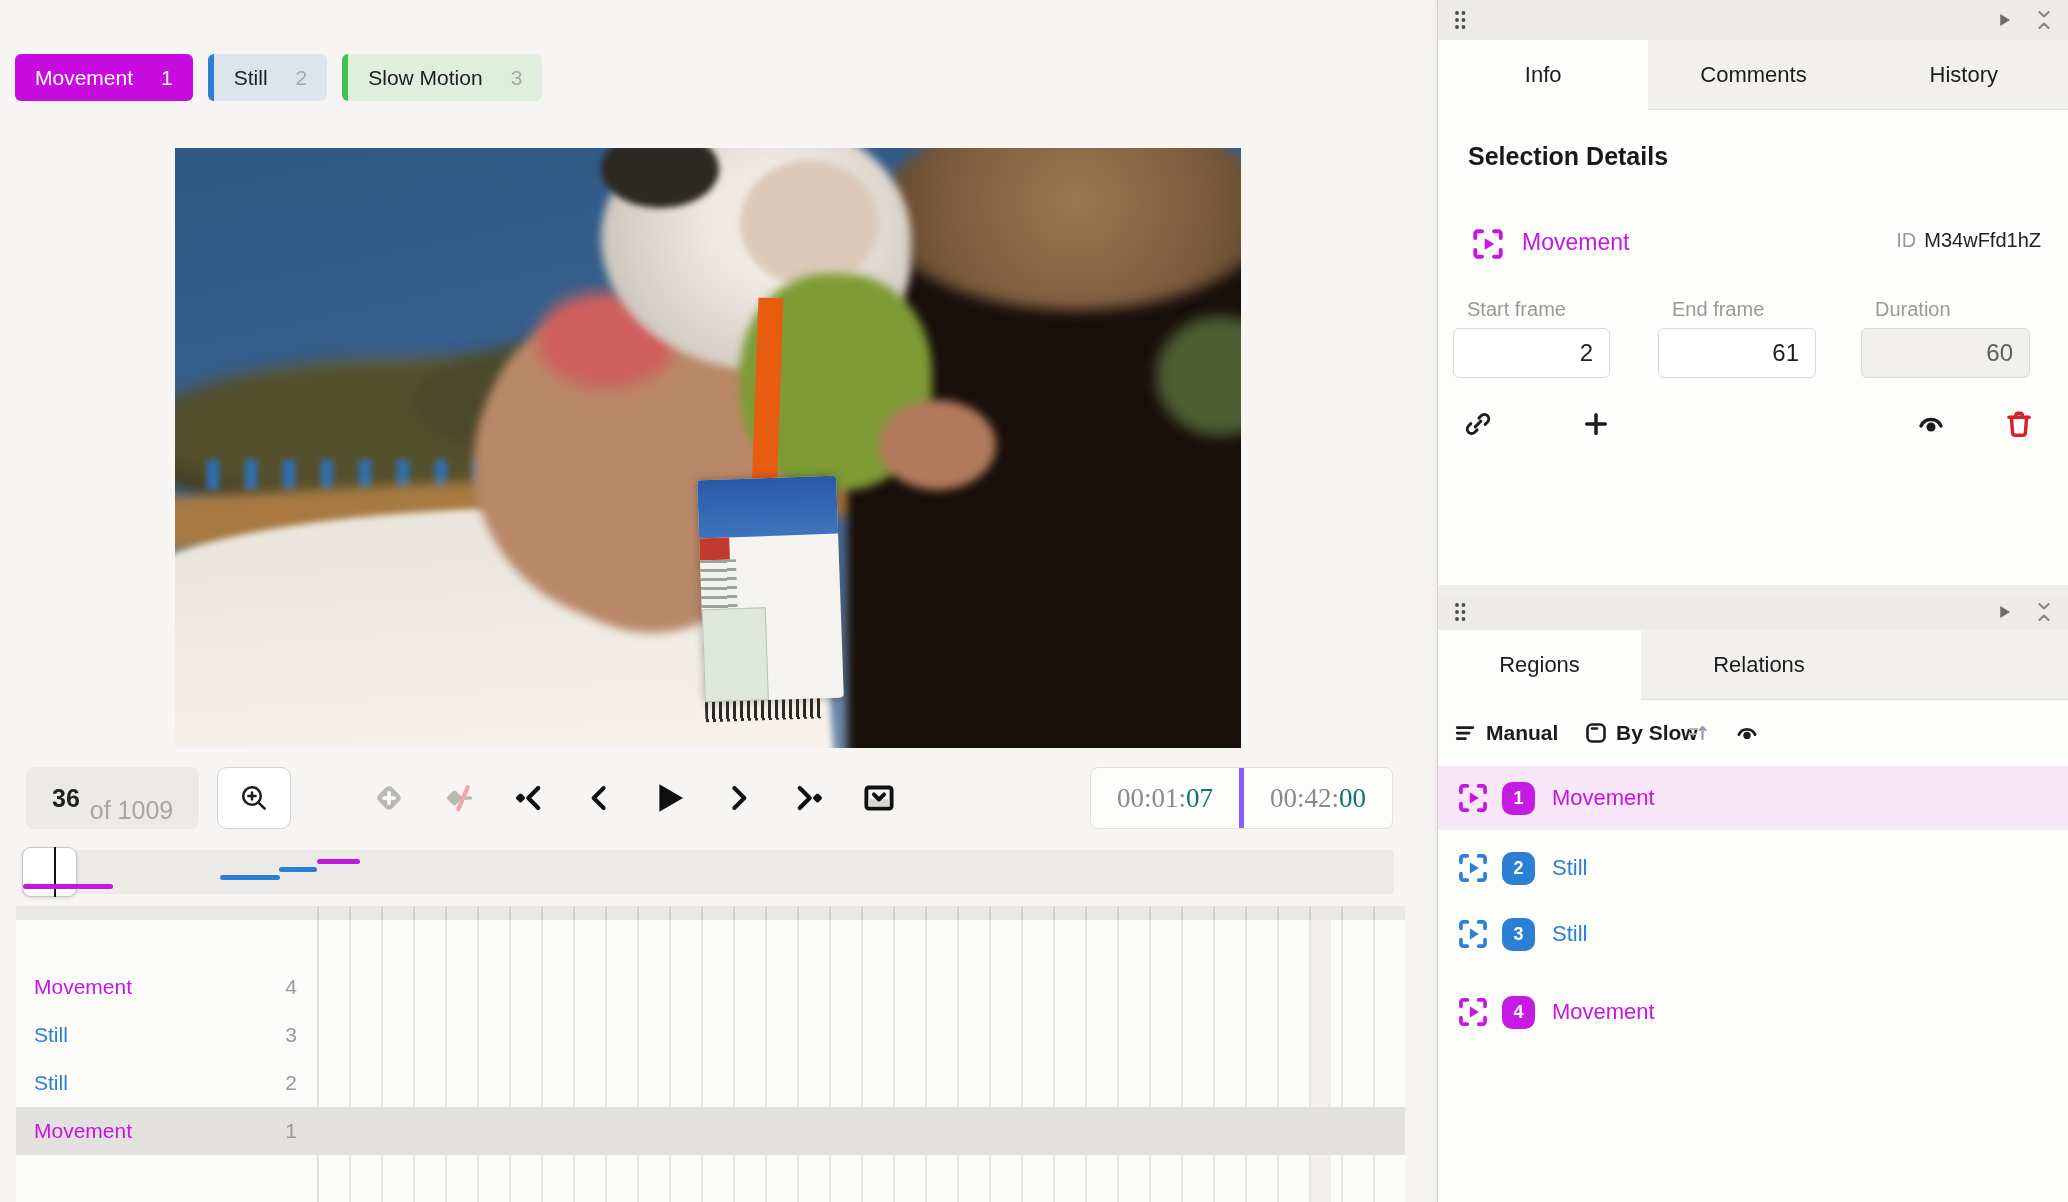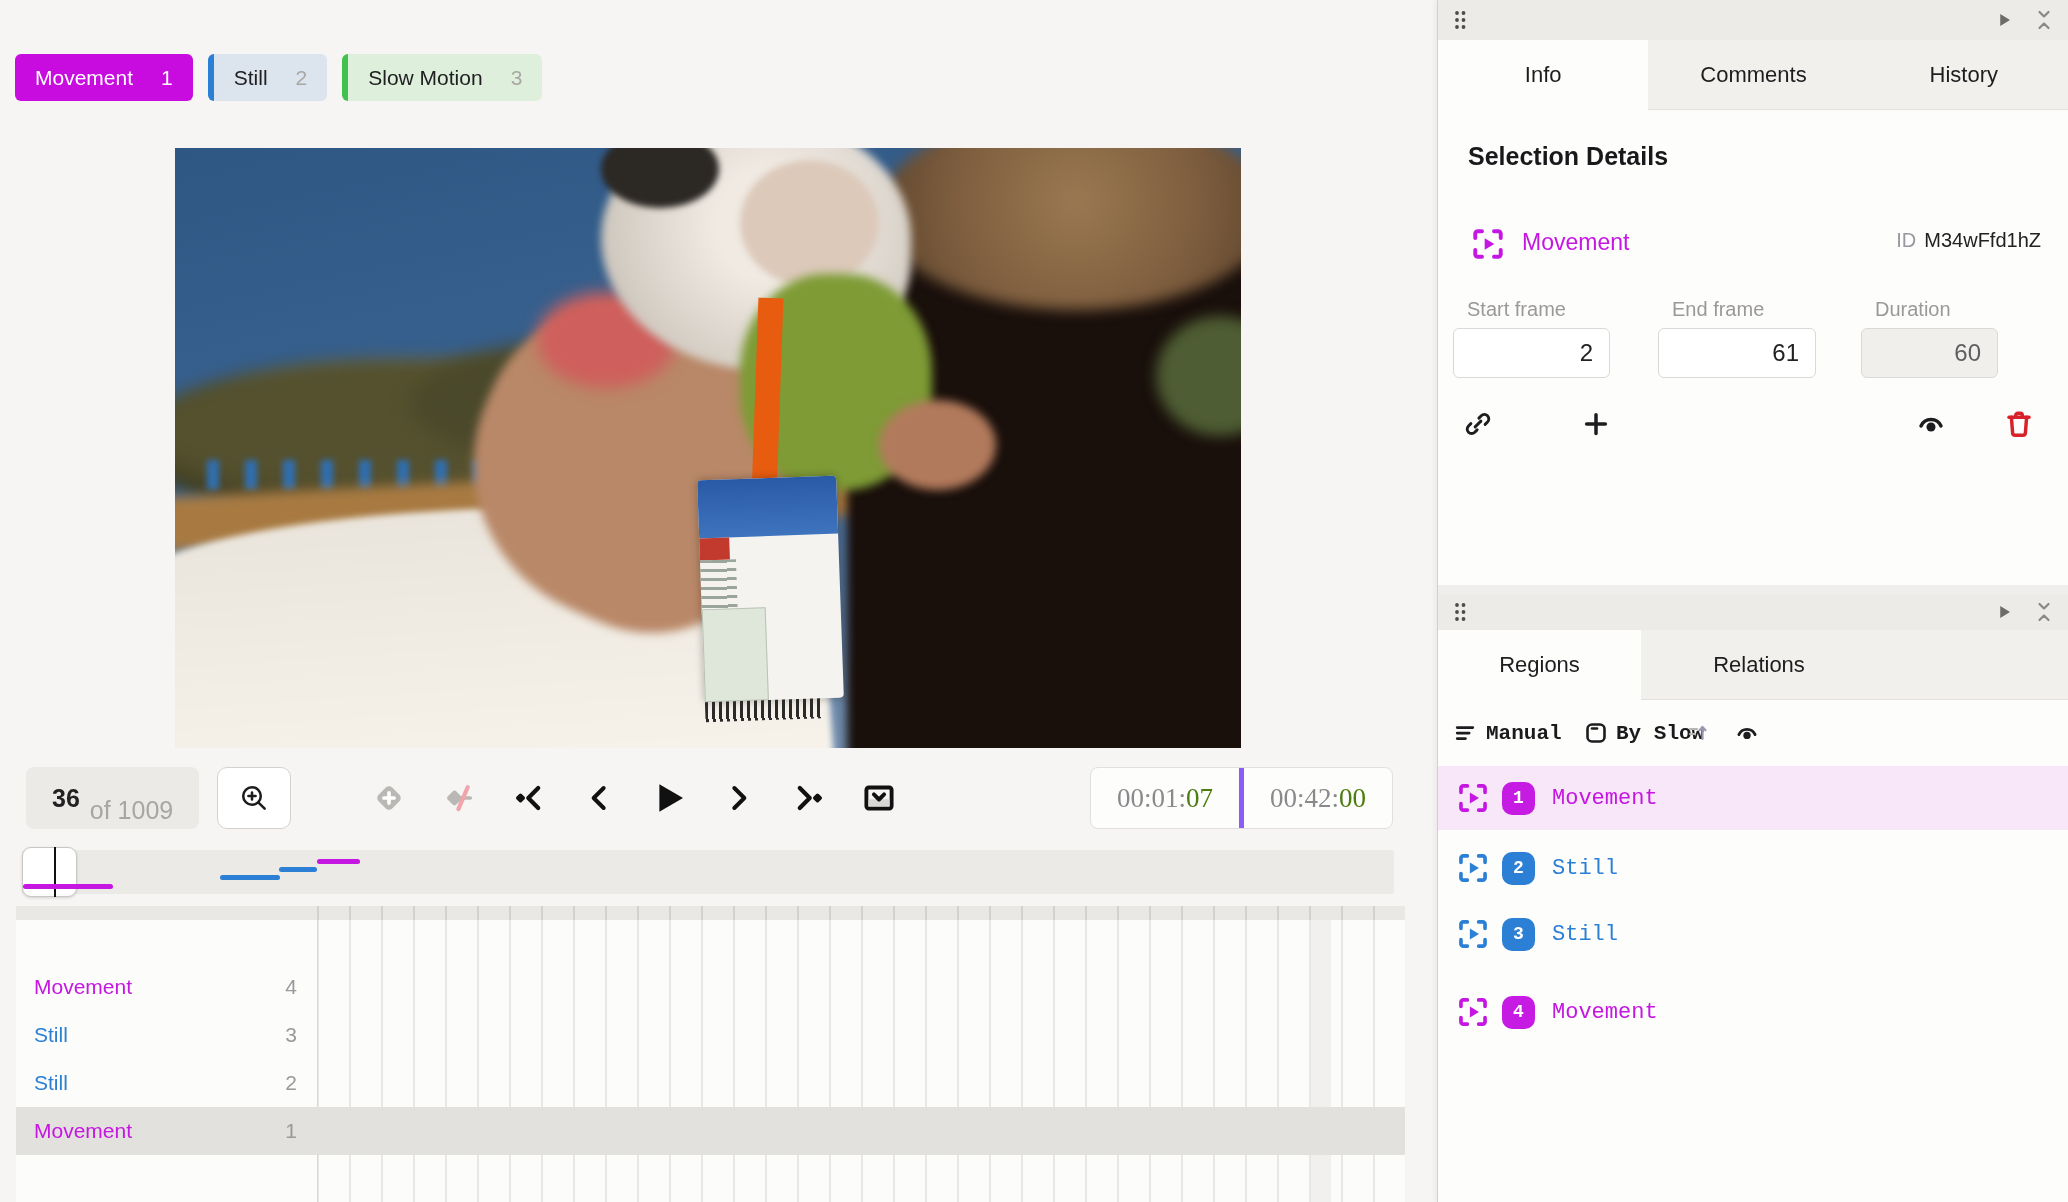--- a/index.html
+++ b/index.html
@@ -53,21 +53,21 @@
   .frame-counter { height:62px; background:#ebeae7; border-radius:8px; display:flex; align-items:baseline; padding:0 26px; gap:10px; align-items:center; }
   .frame-counter .cur { font-size:25px; font-weight:bold; color:#222; }
   .frame-counter .tot { font-size:25px; color:#a8a6a3;margin-top:24px; }
   .zoom-btn { margin-left:18px; width:74px; height:62px; background:#fff; border:1px solid #d4d2cf; border-radius:10px; display:flex; align-items:center; justify-content:center; }
   .transport { margin-left:72px; display:flex; align-items:center; gap:18px; }
   .t-btn { width:52px; height:52px; display:flex; align-items:center; justify-content:center; }
   .timeboxes { margin-left:auto; display:flex; height:62px; border:1px solid #e2e0dd; border-radius:8px; background:#fdfdfc; overflow:hidden; }
   .timebox { display:flex; align-items:center; padding:0 26px; font-size:27px;font-family:Liberation Serif, serif; }
   .timebox + .timebox { border-left:5px solid #8b5cf6; }
   .timebox .mm { color:#8a8a8c; }
-  .timebox .ff { color:#4d7c0f; }
+  .timebox .ff { color:#0f766e; }
 
   
   .scrubber { position:absolute; left:22px; top:850px; width:1372px; height:44px; background:#eceae7; border-radius:3px; }
   .mini-seg { position:absolute; height:5px; border-radius:3px; }
   .mini-handle { position:absolute; left:0; top:-3px; width:55px; height:50px; background:#fff; border:1px solid #c9c7c4; border-radius:9px; box-shadow:0 1px 3px rgba(0,0,0,.15); }
   .mini-playhead { position:absolute; top:-3px; width:2px; height:50px; background:#111; }
 
   .ruler { position:absolute; left:16px; top:906px; width:1389px; height:14px; background:#eae8e5; }
   .ruler-ticks { position:absolute; left:301px; top:0; width:1088px; height:100%; background:repeating-linear-gradient(to right,#d3d1ce 0 2px,transparent 2px 32px); }
 
@@ -103,21 +103,21 @@
   .sel-id .idv { color:#222; }
   .field-label { position:absolute; top:188px; font-size:20px; color:#9b9997; }
   .field-input { position:absolute; top:218px; height:50px; border:1px solid #dbd9d6; border-radius:6px; background:#fff; font-size:24px; color:#222; text-align:right; padding-right:16px; font-family:"Liberation Sans",sans-serif; }
   .field-input.disabled { background:#f1efec; color:#5f5f61; }
   .actions-row { position:absolute; left:0; top:292px; width:631px; height:44px; }
   .act { position:absolute; top:4px; width:36px; height:36px; display:flex; align-items:center; justify-content:center; }
 
   .panel2-header { top:594px; height:36px; }
   .tabs-2 { top:630px; height:70px; }
   .tab-regions { width:203px; } .tab-relations { width:236px; } .tabs-filler { flex:1; }
-  .content-2 { position:absolute; left:0; top:700px; width:631px; height:502px; background:#fdfdfc;font-family:Liberation Mono, monospace; }
+  .content-2 { position:absolute; left:0; top:700px; width:631px; height:502px; background:#fdfdfc; }
   .filter-row { position:absolute; left:0; top:0; width:631px; height:66px; }
   .fr-item { position:absolute; top:50%; transform:translateY(-50%); }
   .fr-text { font-size:21px; font-weight:bold; color:#1b1b1d; }
   .region-row { position:absolute; left:0; width:631px; display:flex; align-items:center; }
   .region-row.selected { background:#f8e7f8; }
   .r-icon { margin-left:18px; }
   .r-badge { margin-left:12px; width:33px; height:33px; border-radius:10px; display:flex; align-items:center; justify-content:center; color:#fff; font-size:18px; font-weight:bold; }
   .b-magenta { background:#c51be2; } .b-blue { background:#2b7fd4; }
   .r-label { margin-left:17px; font-size:22px; }
 </style>
@@ -354,21 +354,21 @@
       <span class="sel-type">Movement</span>
       <span class="sel-id">
         <span class="idl">ID</span><span class="idv">M34wFfd1hZ</span>
       </span>
     </div>
     <span class="field-label" style="left:29px">Start frame</span>
     <span class="field-label" style="left:234px">End frame</span>
     <span class="field-label" style="left:437px">Duration</span>
     <input class="field-input" style="left: 15px; width: 157px;" value="2">
     <input class="field-input" style="left: 220px; width: 158px;" value="61">
-    <input class="field-input disabled" style="left: 423px; width: 137px;" value="60">
+    <input class="field-input disabled" style="left: 423px; width: 169px;" value="60">
     <div class="actions-row">
       <span class="act" style="left:22px">
         <svg width="30" height="30" viewBox="0 0 24 24" fill="none" stroke="#1d1d1f" stroke-width="2.3" stroke-linecap="round">
             <path d="M9.7 14.3l4.6-4.6"></path>
             <path d="M12.7 7.3l1.9-1.9a3.5 3.5 0 0 1 5 5l-1.9 1.9"></path>
             <path d="M11.3 16.7l-1.9 1.9a3.5 3.5 0 0 1-5-5l1.9-1.9"></path>
           </svg>
       </span>
       <span class="act" style="left:140px">
         <svg width="30" height="30" viewBox="0 0 24 24" fill="none" stroke="#1d1d1f" stroke-width="2.8" stroke-linecap="round">

